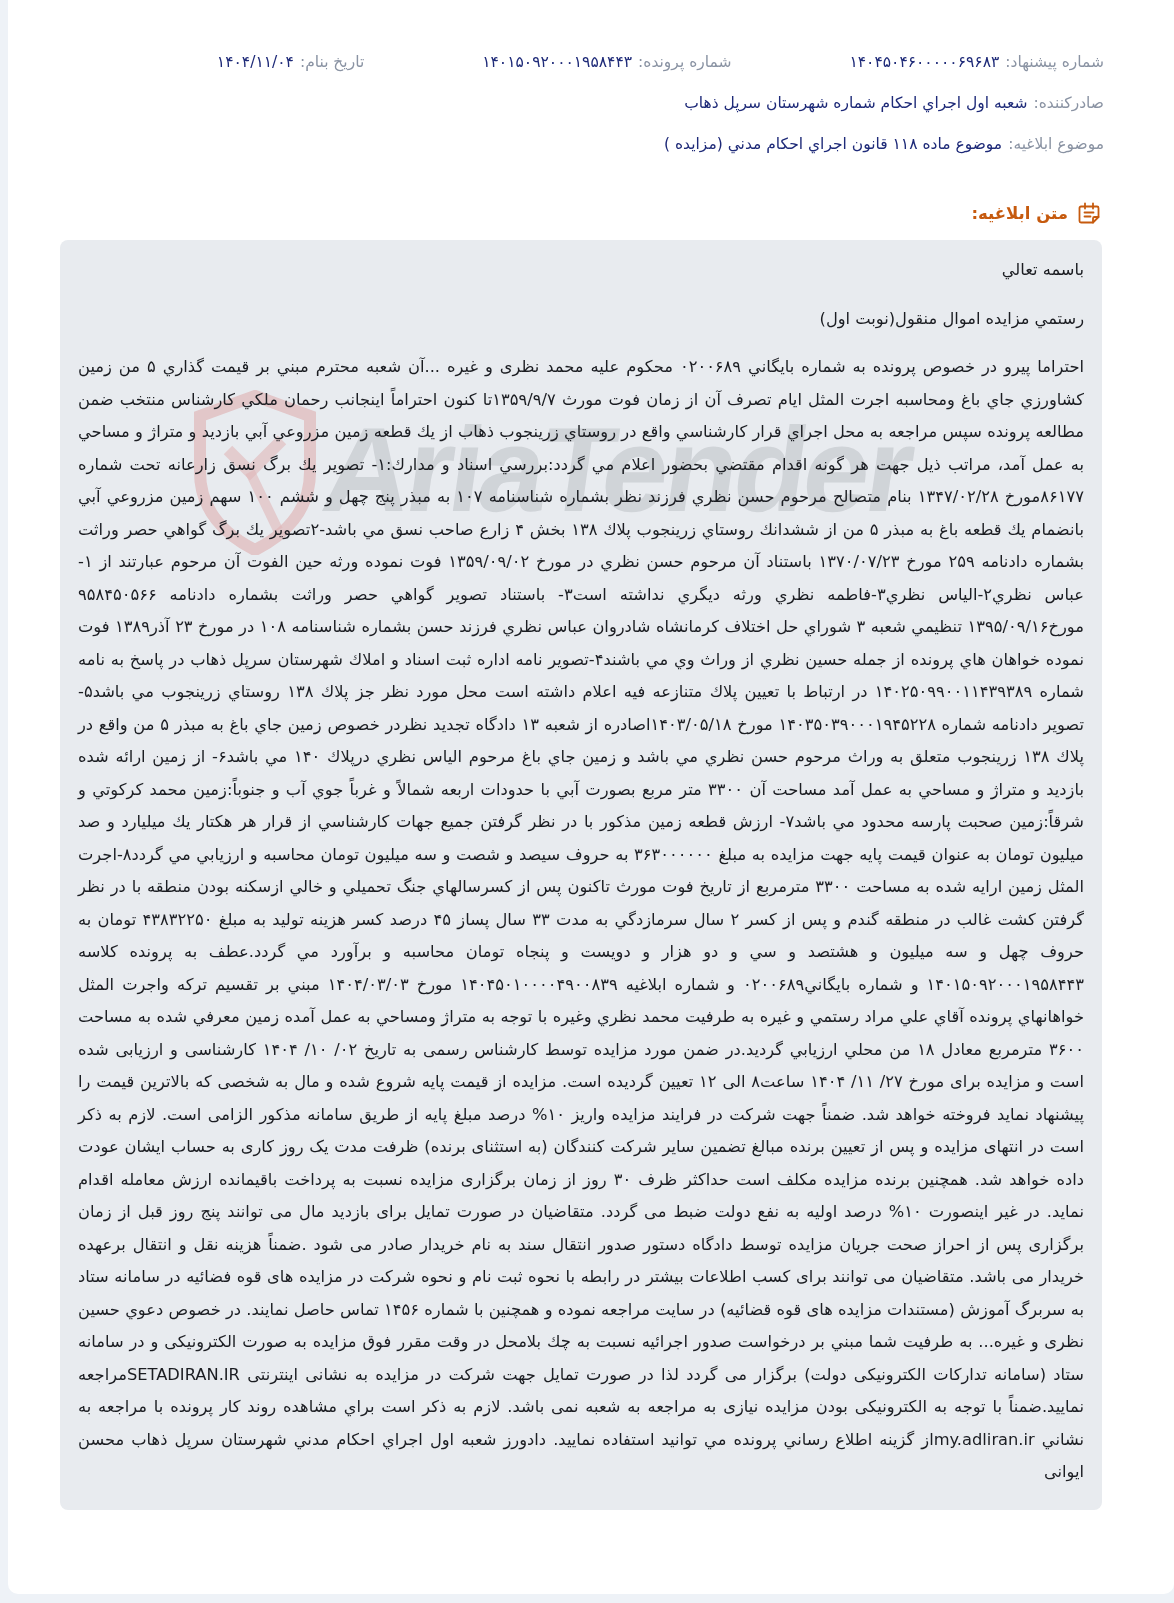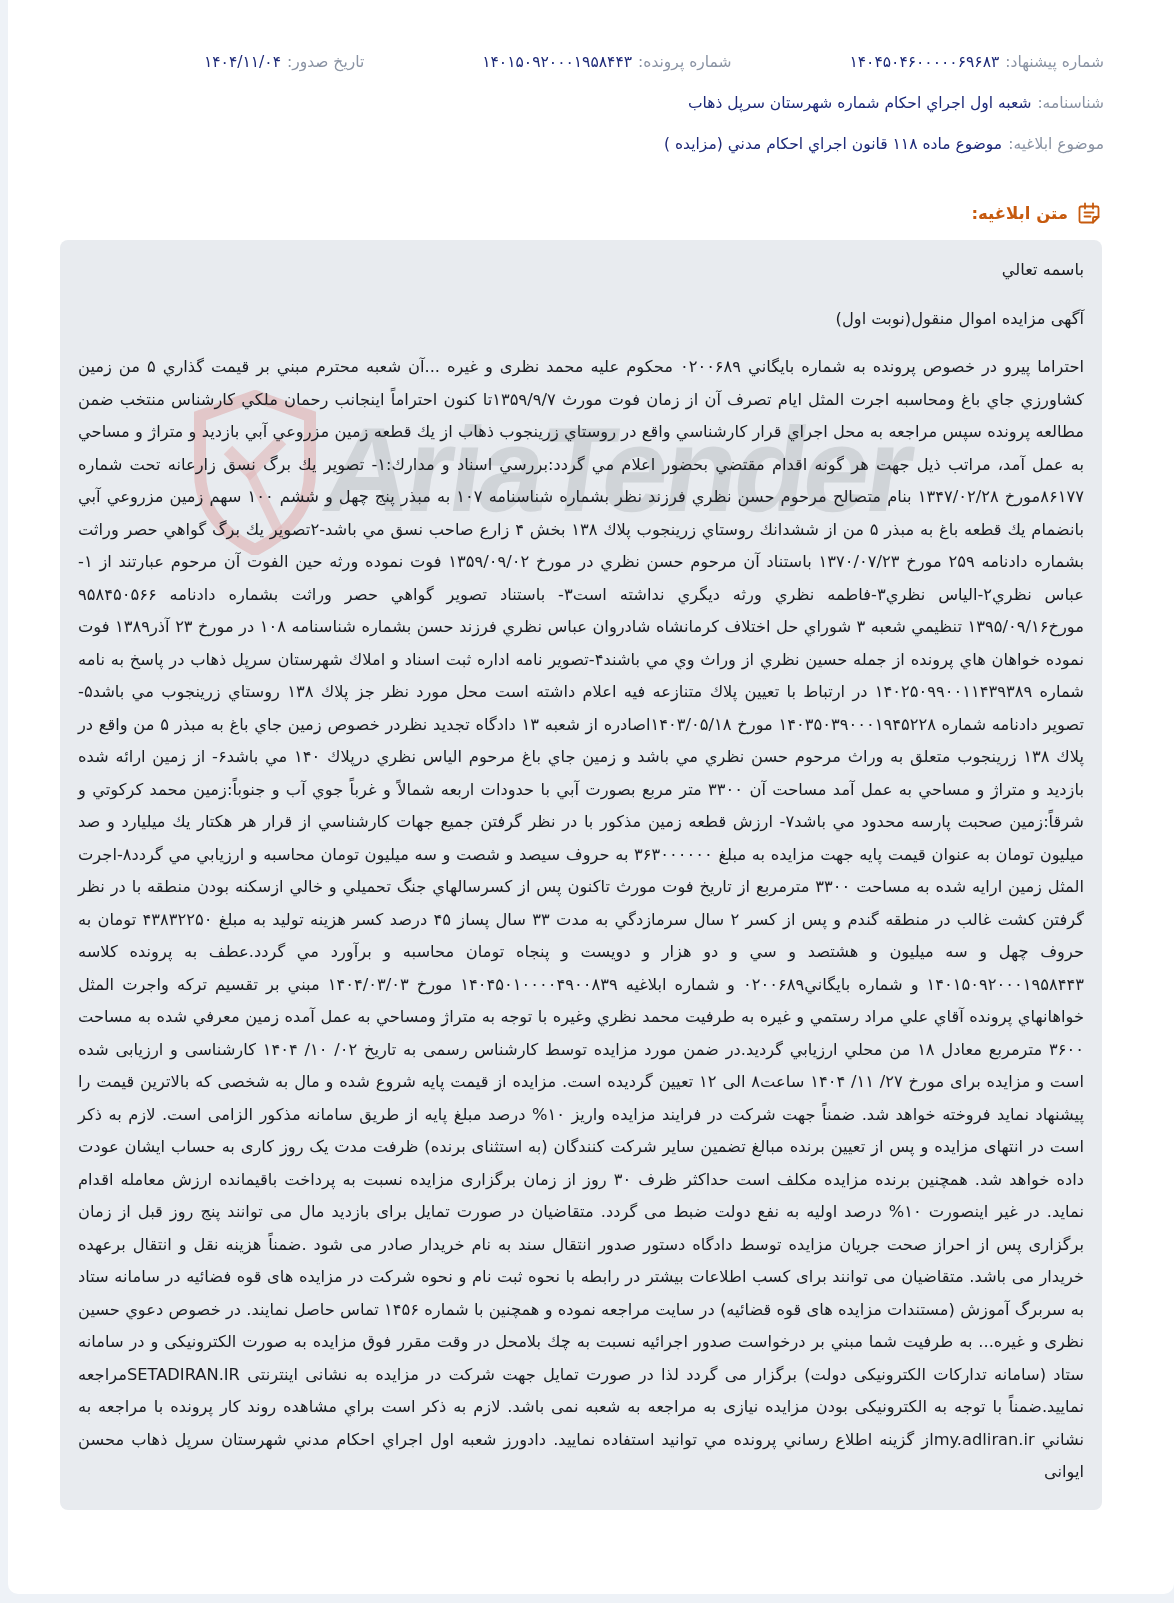--- a/index.html
+++ b/index.html
@@ -113,27 +113,27 @@
     <div class="meta-row first">
       <span class="meta-item num">
         <span class="meta-label">شماره پیشنهاد:</span>
         <span class="meta-value">۱۴۰۴۵۰۴۶۰۰۰۰۰۶۹۶۸۳</span>
       </span>
       <span class="meta-item num">
         <span class="meta-label">شماره پرونده:</span>
         <span class="meta-value">۱۴۰۱۵۰۹۲۰۰۰۱۹۵۸۴۴۳</span>
       </span>
       <span class="meta-item num">
-        <span class="meta-label">تاریخ صدور:</span>
+        <span class="meta-label">تاریخ بنام:</span>
         <span class="meta-value">۱۴۰۴/۱۱/۰۴</span>
       </span>
     </div>
     <div class="meta-row">
       <span class="meta-item">
-        <span class="meta-label">شناسنامه:</span>
+        <span class="meta-label">صادرکننده:</span>
         <span class="meta-value">شعبه اول اجراي احكام شماره شهرستان سرپل ذهاب</span>
       </span>
     </div>
     <div class="meta-row">
       <span class="meta-item">
         <span class="meta-label">موضوع ابلاغیه:</span>
         <span class="meta-value">موضوع ماده ۱۱۸ قانون اجراي احكام مدني (مزايده )</span>
       </span>
     </div>
   </div>
@@ -156,18 +156,18 @@
     <div class="watermark">
       <svg width="130" height="165" viewBox="0 0 130 165" style="position:absolute;left:0;top:0;">
         <path d="M65 6 L120 26 L120 82 C120 120 95 145 65 160 C35 145 10 120 10 82 L10 26 Z" fill="none" stroke="#d98c8c" stroke-width="12" opacity="0.7"></path>
         <path d="M38 60 L60 82 L92 50" fill="none" stroke="#d98c8c" stroke-width="12" opacity="0.6"></path>
         <path d="M60 82 L88 140" fill="none" stroke="#d98c8c" stroke-width="10" opacity="0.6"></path>
       </svg>
       <div class="wm-text">AriaTender</div>
     </div>
     <div class="text">
       <p class="greet">باسمه تعالي</p>
-      <p class="title">آگهی مزایده اموال منقول(نوبت اول)</p>
+      <p class="title">رستمي مزایده اموال منقول(نوبت اول)</p>
       <p>احتراما پيرو  در خصوص پرونده به شماره بايگاني ۰۲۰۰۶۸۹ محكوم عليه محمد نظری و غيره ...آن شعبه محترم مبني بر قيمت گذاري ۵ من زمين كشاورزي جاي باغ ومحاسبه اجرت المثل ايام تصرف آن از زمان فوت مورث ۱۳۵۹/۹/۷تا كنون احتراماً  اينجانب رحمان ملكي كارشناس منتخب ضمن مطالعه پرونده سپس مراجعه به محل اجراي قرار كارشناسي واقع در روستاي زرينجوب ذهاب از يك قطعه زمين مزروعي آبي  بازديد و متراژ و مساحي به عمل آمد، مراتب ذيل جهت هر گونه اقدام مقتضي بحضور اعلام مي گردد:بررسي اسناد و مدارك:۱- تصوير يك برگ نسق زارعانه تحت شماره ۸۶۱۷۷مورخ ۱۳۴۷/۰۲/۲۸ بنام متصالح مرحوم حسن نظري فرزند نظر  بشماره شناسنامه ۱۰۷ به مبذر پنج چهل و ششم ۱۰۰ سهم زمين مزروعي آبي بانضمام يك قطعه باغ به مبذر ۵ من  از ششدانك روستاي زرينجوب پلاك ۱۳۸ بخش ۴ زارع صاحب نسق مي باشد-۲تصوير يك برگ گواهي حصر وراثت بشماره دادنامه ۲۵۹ مورخ ۱۳۷۰/۰۷/۲۳ باستناد آن مرحوم حسن نظري در مورخ ۱۳۵۹/۰۹/۰۲ فوت نموده ورثه حين الفوت آن مرحوم عبارتند از ۱-عباس نظري۲-الياس نظري۳-فاطمه نظري ورثه ديگري نداشته است۳- باستناد تصوير گواهي حصر وراثت بشماره دادنامه ۹۵۸۴۵۰۵۶۶ مورخ۱۳۹۵/۰۹/۱۶ تنظيمي شعبه ۳ شوراي حل اختلاف كرمانشاه شادروان عباس نظري فرزند حسن  بشماره شناسنامه ۱۰۸ در مورخ ۲۳ آذر۱۳۸۹ فوت  نموده خواهان هاي پرونده از جمله حسين نظري از وراث وي مي باشند۴-تصوير نامه اداره ثبت اسناد و املاك شهرستان سرپل ذهاب  در پاسخ به نامه شماره ۱۴۰۲۵۰۹۹۰۰۱۱۴۳۹۳۸۹ در ارتباط با تعيين پلاك متنازعه فيه اعلام داشته است محل  مورد نظر جز پلاك ۱۳۸ روستاي زرينجوب مي باشد۵- تصوير دادنامه شماره ۱۴۰۳۵۰۳۹۰۰۰۱۹۴۵۲۲۸ مورخ ۱۴۰۳/۰۵/۱۸اصادره از شعبه ۱۳ دادگاه تجديد نظردر خصوص  زمين جاي باغ  به مبذر ۵ من  واقع در پلاك ۱۳۸ زرينجوب متعلق به وراث مرحوم حسن نظري مي باشد و زمين جاي باغ مرحوم الياس نظري  درپلاك ۱۴۰  مي باشد۶- از زمين ارائه شده بازديد و متراژ و مساحي به عمل آمد  مساحت آن ۳۳۰۰ متر مربع بصورت آبي با حدودات اربعه  شمالاً و غرباً  جوي آب و جنوباً:زمين محمد كركوتي و شرقاً:زمين صحبت پارسه محدود مي باشد۷- ارزش قطعه زمين مذكور با در نظر گرفتن جميع جهات كارشناسي از قرار هر هكتار يك ميليارد  و صد ميليون تومان به عنوان قيمت پايه جهت مزايده به مبلغ ۳۶۳۰۰۰۰۰۰ به حروف سيصد و شصت و سه  ميليون تومان محاسبه و ارزيابي مي گردد۸-اجرت المثل زمين ارايه شده به مساحت ۳۳۰۰ مترمربع از تاريخ فوت مورث تاكنون پس از كسرسالهاي جنگ تحميلي و خالي ازسكنه بودن منطقه با در نظر گرفتن كشت غالب در منطقه گندم و پس از كسر ۲ سال سرمازدگي به مدت ۳۳ سال پساز ۴۵ درصد كسر هزينه توليد به مبلغ ۴۳۸۳۲۲۵۰ تومان به حروف چهل و سه ميليون و هشتصد و سي و دو هزار و دويست و پنجاه تومان محاسبه و برآورد مي گردد.عطف به پرونده كلاسه ۱۴۰۱۵۰۹۲۰۰۰۱۹۵۸۴۴۳ و شماره بايگاني۰۲۰۰۶۸۹ و شماره ابلاغيه ۱۴۰۴۵۰۱۰۰۰۰۴۹۰۰۸۳۹ مورخ ۱۴۰۴/۰۳/۰۳ مبني بر تقسيم تركه واجرت المثل خواهانهاي پرونده آقاي علي مراد رستمي و غيره به طرفيت محمد نظري وغيره با توجه به متراژ ومساحي به عمل آمده زمين معرفي شده به مساحت ۳۶۰۰ مترمربع معادل ۱۸ من محلي ارزيابي گرديد.در ضمن مورد مزایده توسط کارشناس رسمی به تاریخ  ۰۲/ ۱۰/ ۱۴۰۴  کارشناسی و ارزیابی شده است و مزایده برای مورخ ۲۷/ ۱۱/ ۱۴۰۴ ساعت۸ الی ۱۲ تعیین گردیده است. مزایده از قیمت پایه شروع شده و مال به شخصی که بالاترین قیمت را پیشنهاد نماید فروخته خواهد شد. ضمناً جهت شرکت در فرایند مزایده واریز ۱۰% درصد مبلغ پایه از طریق سامانه مذکور الزامی است. لازم به ذکر است در انتهای مزایده و پس از تعیین برنده مبالغ تضمین سایر شرکت کنندگان (به استثنای برنده) ظرفت مدت یک روز کاری به حساب ایشان عودت داده خواهد شد. همچنین برنده مزایده مکلف است حداکثر ظرف ۳۰ روز از زمان برگزاری مزایده نسبت به پرداخت باقیمانده ارزش معامله اقدام نماید. در غیر اینصورت ۱۰% درصد اولیه به نفع دولت ضبط می گردد. متقاضیان در صورت تمایل برای بازدید مال می توانند پنج روز قبل از زمان برگزاری پس از احراز صحت جریان مزایده توسط دادگاه دستور صدور انتقال سند به نام خریدار صادر می شود .ضمناً هزینه نقل و انتقال برعهده خریدار می باشد. متقاضیان می توانند برای کسب اطلاعات بیشتر در رابطه با نحوه ثبت نام و نحوه شرکت در مزایده های قوه فضائیه در سامانه ستاد به سربرگ آموزش (مستندات مزایده های قوه قضائیه) در سایت مراجعه نموده و همچنین با شماره ۱۴۵۶ تماس حاصل نمایند. در خصوص دعوي حسين نظری و غيره...  به طرفيت شما مبني بر درخواست صدور اجرائيه نسبت به چك بلامحل در وقت مقرر فوق مزایده به صورت الکترونیکی و در سامانه ستاد (سامانه تدارکات الکترونیکی دولت) برگزار می گردد لذا در صورت تمایل جهت شرکت در مزایده به نشانی اینترنتی    SETADIRAN.IRمراجعه نمایید.ضمناً با توجه به الکترونیکی بودن مزایده نیازی به مراجعه به شعبه نمی باشد. لازم به ذکر است براي مشاهده روند كار پرونده با مراجعه به نشاني  my.adliran.irاز گزينه اطلاع رساني پرونده مي توانيد استفاده نماييد. دادورز شعبه اول اجراي احكام مدني شهرستان سرپل ذهاب  محسن ايوانی</p>
     </div>
   </div>
 
 </div>
 
 </body></html>

